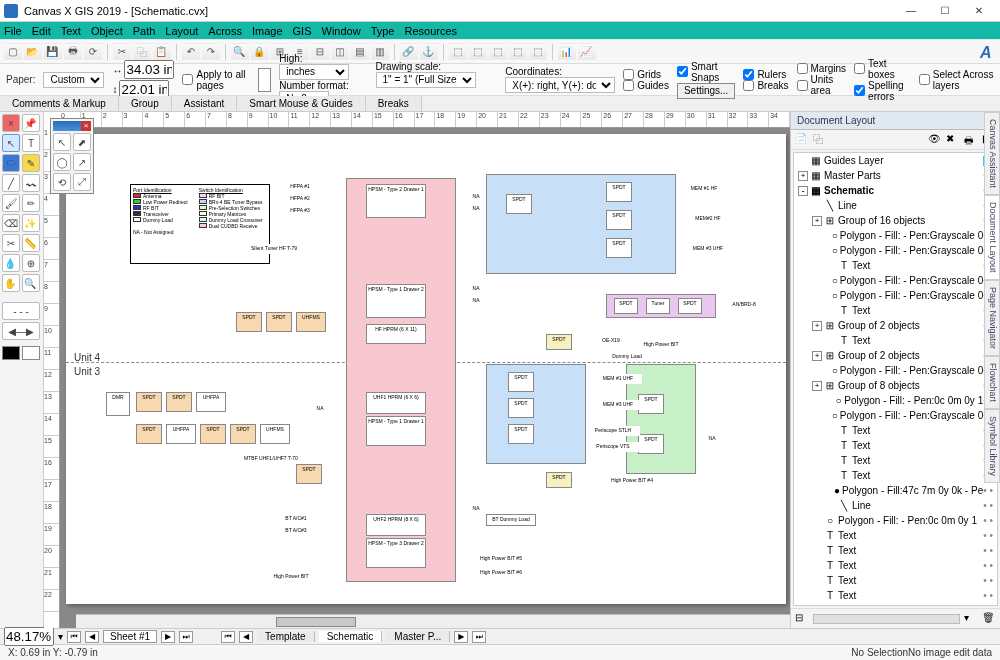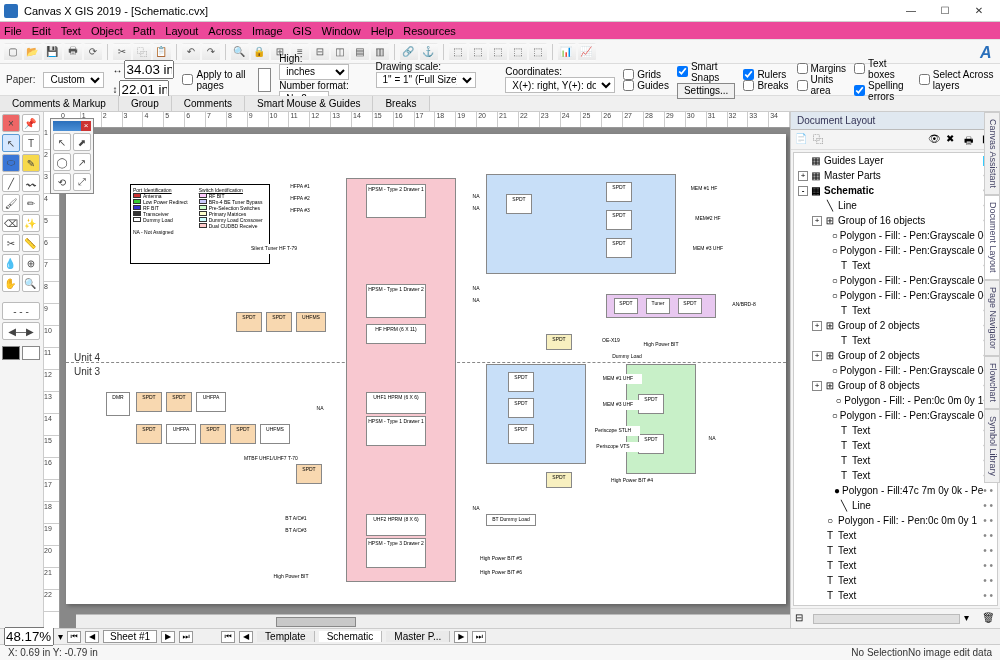--- a/index.html
+++ b/index.html
@@ -1,21 +1,21 @@
 <!DOCTYPE html>
 <html><head>
 <meta charset="utf-8">
 <style>
 * { box-sizing: border-box; margin: 0; padding: 0; font-family: "Segoe UI", Tahoma, sans-serif; }
 html, body { width: 1000px; height: 660px; overflow: hidden; background: #f0f0f0; }
 .titlebar { height: 22px; background: #fff; display: flex; align-items: center; padding: 0 4px; font-size: 11px; border-bottom: 1px solid #d0d0d0; }
 .titlebar .icon { width: 14px; height: 14px; background: #2a6fbb; margin-right: 6px; border-radius: 2px; }
 .titlebar .spacer { flex: 1; }
 .winbtn { width: 34px; height: 20px; display: flex; align-items: center; justify-content: center; font-size: 10px; color: #333; }
-.menubar { height: 18px; background: #ec4899; display: flex; align-items: center; padding: 0 4px; font-size: 11px; gap: 10px; border-bottom: 1px solid #e5e5e5; }
+.menubar { height: 18px; background: #14b8a6; display: flex; align-items: center; padding: 0 4px; font-size: 11px; gap: 10px; border-bottom: 1px solid #e5e5e5; }
 .menubar span { cursor: default; }
 .toolbar { height: 24px; background: #f7f7f7; display: flex; align-items: center; padding: 0 4px; gap: 2px; border-bottom: 1px solid #dcdcdc; }
 .tbtn { width: 18px; height: 18px; border: 1px solid transparent; background: linear-gradient(#fafafa,#e9e9e9); border-radius: 2px; display:flex; align-items:center; justify-content:center; font-size:10px; color:#555; }
 .sep { width: 1px; height: 16px; background: #ccc; margin: 0 3px; }
 .propbar { height: 32px; background: #f9f9f9; display: flex; align-items: center; padding: 2px 6px; gap: 8px; font-size: 10px; border-bottom: 1px solid #dcdcdc; flex-wrap: nowrap; }
 .propbar label { color: #333; }
 .propbar .field { display: flex; flex-direction: column; }
 .propbar select, .propbar input[type=text] { font-size: 10px; height: 16px; border: 1px solid #bbb; background: #fff; padding: 0 2px; }
 .propbar .dim { width: 50px; }
 .propbar .chkrow { display:flex; align-items:center; gap:3px; }
@@ -97,21 +97,21 @@
     <span>File</span>
     <span>Edit</span>
     <span>Text</span>
     <span>Object</span>
     <span>Path</span>
     <span>Layout</span>
     <span>Across</span>
     <span>Image</span>
     <span>GIS</span>
     <span>Window</span>
-    <span>Help</span>
+    <span>Type</span>
     <span>Resources</span>
   </div>
 
 <div class="toolbar">
   <div class="tbtn">▢</div>
   <div class="tbtn">📂</div>
   <div class="tbtn">💾</div>
   <div class="tbtn">🖶</div>
   <div class="tbtn">⟳</div>
   <div class="sep"></div>
@@ -224,21 +224,21 @@
   </div>
   <div class="chkrow">
       <input type="checkbox" style="">
       <span>Select Across layers</span>
     </div>
 </div>
 
 <div class="tabbar2" id="tabs2">
     <div class="tab">Comments &amp; Markup</div>
     <div class="tab">Group</div>
-    <div class="tab">Comments</div>
+    <div class="tab">Assistant</div>
     <div class="tab">Smart Mouse &amp; Guides</div>
     <div class="tab">Breaks</div>
   </div>
 
 <div class="workarea">
 
   <div class="lefttools">
     <div class="ltrow">
         <div class="ltool red">×</div>
         <div class="ltool">📌</div>

